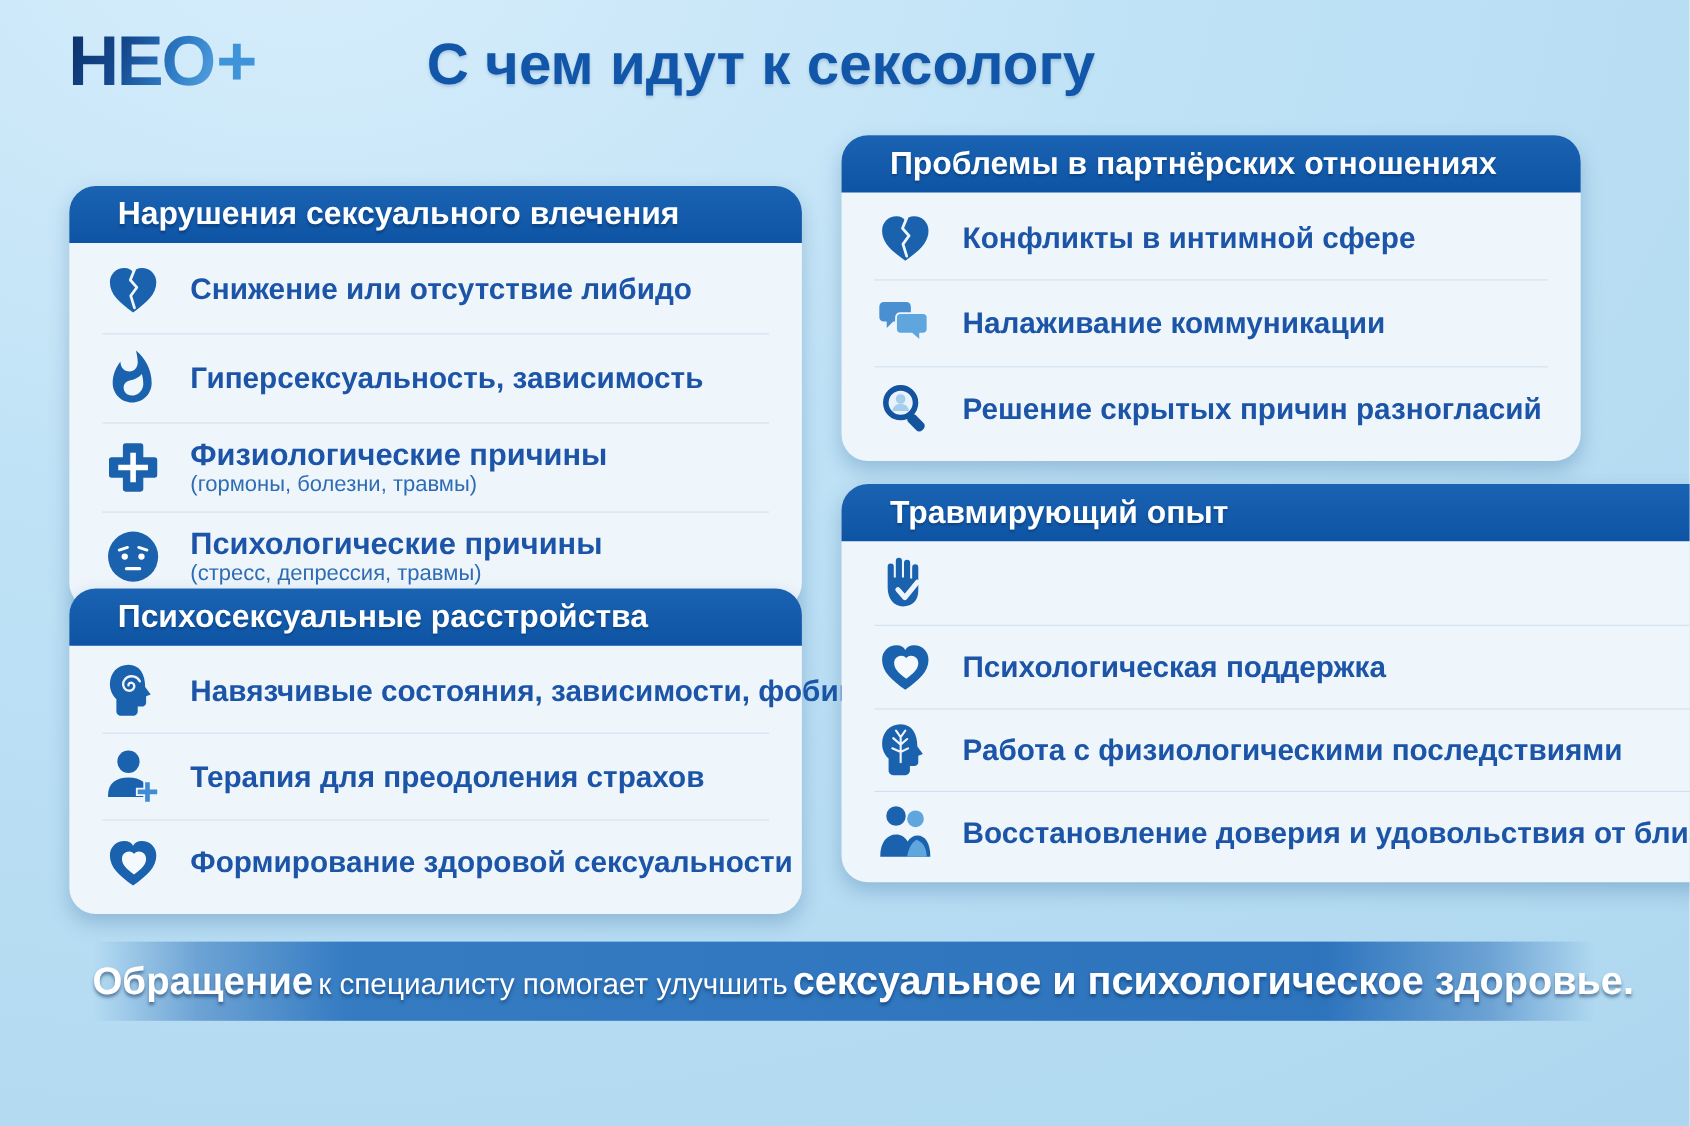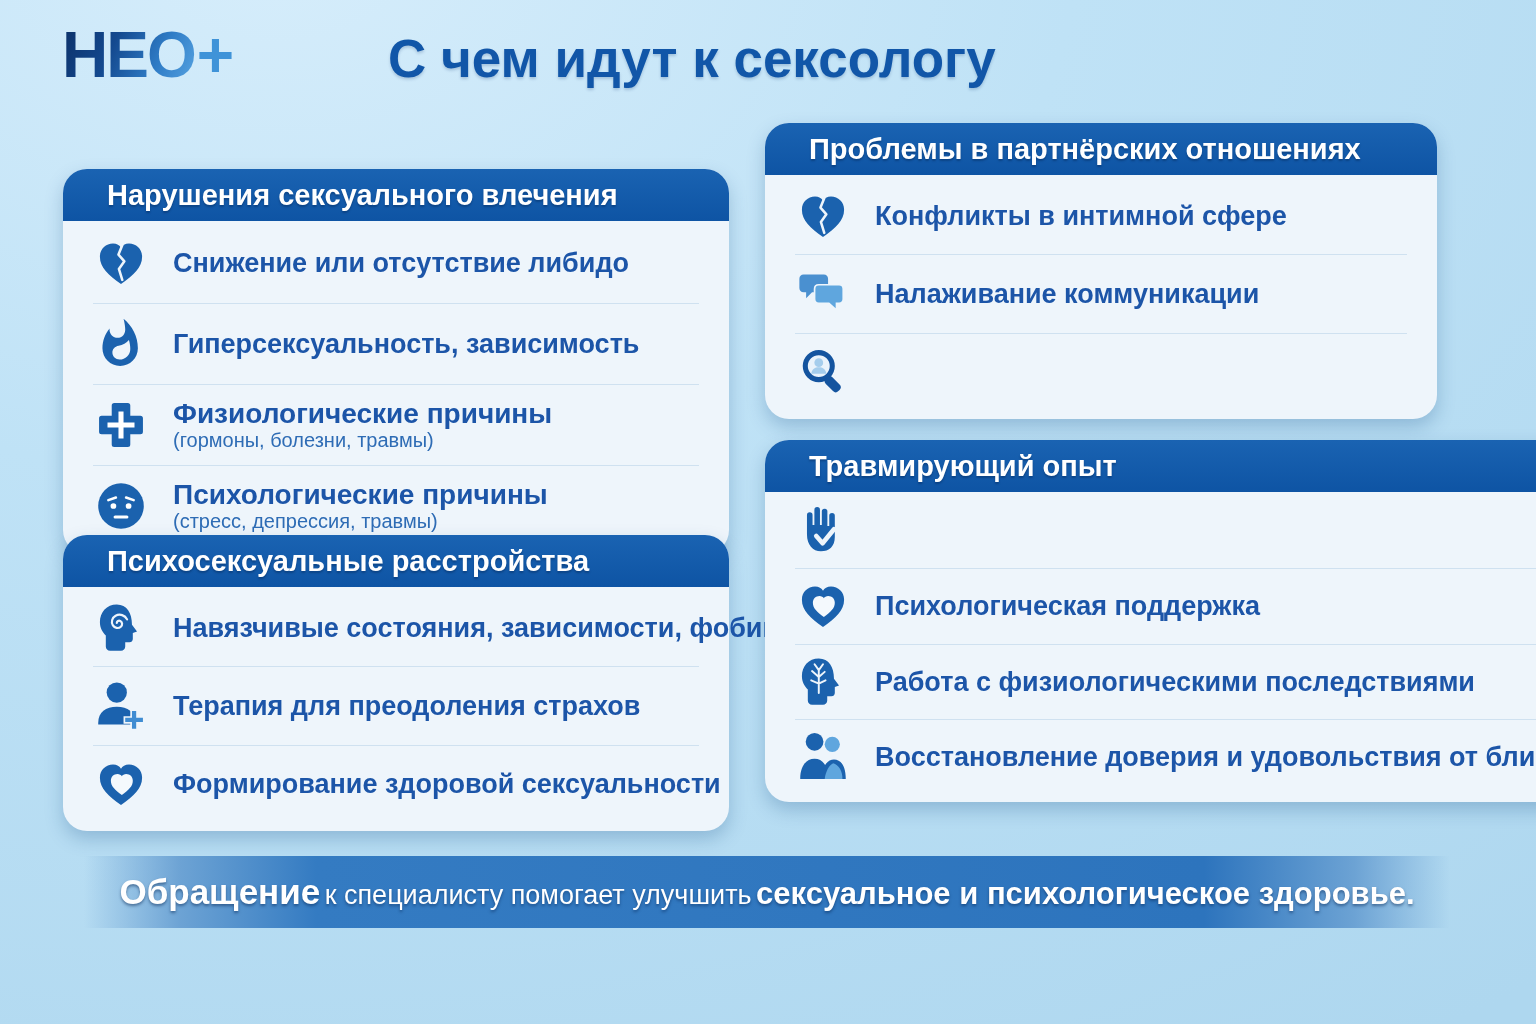--- a/index.html
+++ b/index.html
@@ -56,21 +56,21 @@
     background:linear-gradient(90deg,
       rgba(130,180,226,0) 0%, rgba(96,153,207,.85) 7%,
       #347bc2 17%, #2d74bd 82%, rgba(96,153,207,.85) 93%, rgba(130,180,226,0) 100%);
   }
   .banner-text{
     width:100%;text-align:center;line-height:71px;color:#ffffff;white-space:nowrap;
     text-shadow:0 2px 3px rgba(8,40,85,.5);
   }
   .banner-lead{font-size:35px;font-weight:700;}
   .banner-mid{font-size:27px;font-weight:500;}
-  .banner-emph{font-size:31px;font-weight:700;}
+  .banner-emph{font-size:36px;font-weight:700;}
 </style>
 </head>
 <body>
 
 <div class="logo">
   <span class="word">НЕО</span>
   <span class="plus">+</span>
 </div>
 
 <div class="page-title">С чем идут к сексологу</div>
@@ -195,20 +195,23 @@
         </span>
       </div>
       <div class="row">
         <span class="icn">
           <svg viewBox="0 0 64 64">
             <circle cx="27" cy="25" r="16" fill="#eaf3fb" stroke="#14549f" stroke-width="6"></circle>
             <circle cx="27" cy="21" r="5.2" fill="#a5cdec"></circle>
             <path d="M18 34c1-5.5 4.5-7.5 9-7.5s8 2 9 7.5z" fill="#a5cdec"></path>
             <rect x="38" y="36" width="11" height="21" rx="4.5" transform="rotate(-45 43.5 46.5)" fill="#14549f"></rect>
           </svg>
+        </span>
+        <span class="txt">
+          <span class="t">Решение скрытых причин разногласий</span>
         </span>
       </div>
     </div>
 </div>
 
 <div class="card" id="card-3">
   <div class="card-header">Травмирующий опыт</div>
   <div class="card-body">
       <div class="row">
         <span class="icn">

